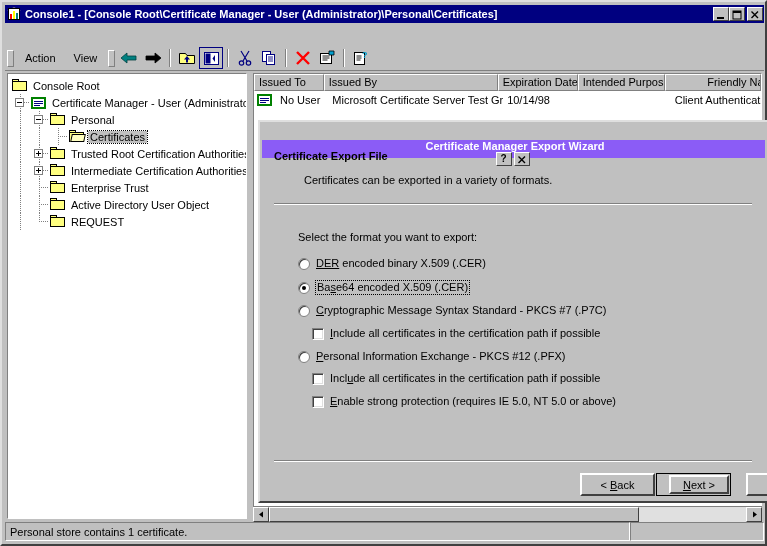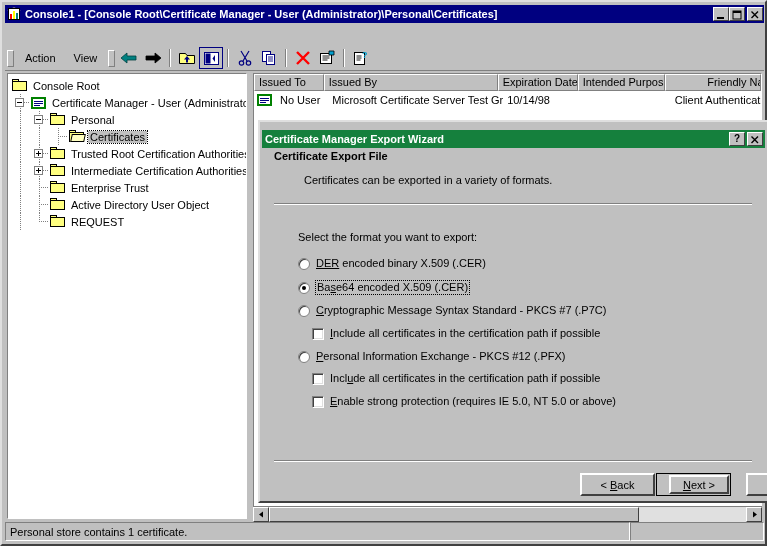--- a/index.html
+++ b/index.html
@@ -214,22 +214,22 @@
 
   
   .dialog {
     position:absolute; left:256px; top:118px; width:511px; height:383px;
     background:#c0c0c0;
     border-left:2px solid #dfdfdf; border-top:2px solid #dfdfdf;
     border-right:2px solid #404040; border-bottom:2px solid #404040;
     box-sizing:border-box;
   }
   .dlg-title {
-    position:absolute; left:2px; top:8px; right:2px; height:18px;
-    background:#15803d; display:flex; align-items:center;
+    position:absolute; left:2px; top:18px; right:2px; height:18px;
+    background:#8b5cf6; display:flex; align-items:center;flex-direction:column;
   }
   .dlg-title .txt { color:#fff; font-weight:bold; font-size:11px; margin-left:3px; flex:1 1 auto;}
   .dlg-title .btns { display:flex; margin-right:2px; }
   .dlg-head {
     position:absolute; left:14px; top:28px; width:470px;
   }
   .dlg-head .h1 { font-weight:bold; font-size:11px; }
   .dlg-head .h2 { font-size:11px; margin-left:30px; margin-top:12px;}
   .hr {
     position:absolute; left:14px; width:478px; height:2px;

